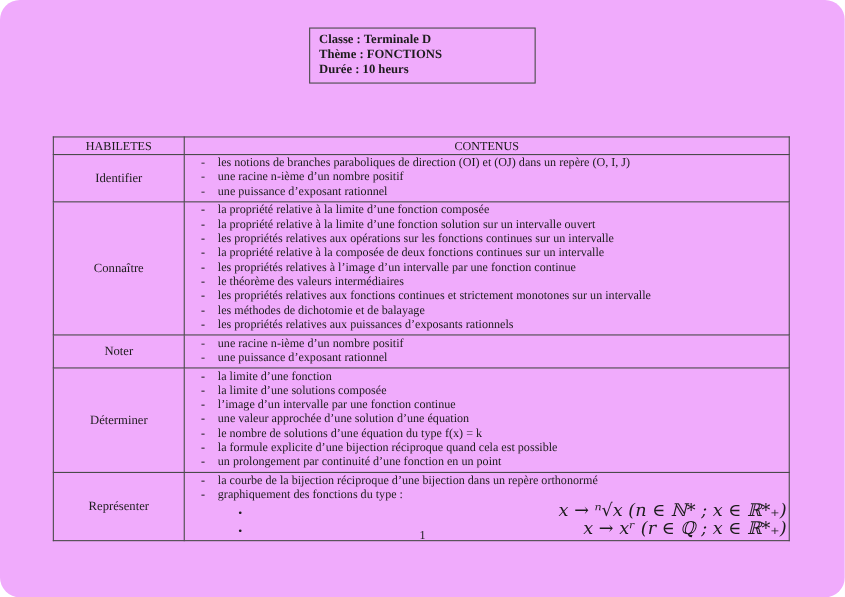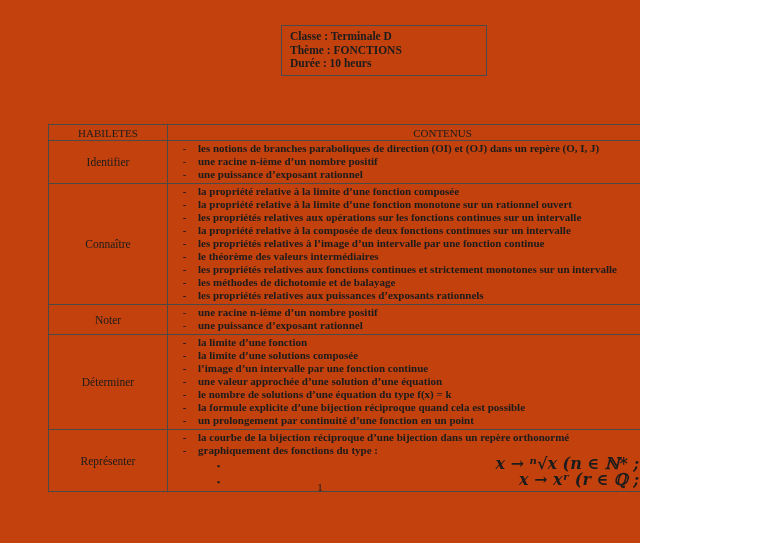--- a/index.html
+++ b/index.html
@@ -2,26 +2,27 @@
 <html><head>
 <meta charset="utf-8">
 <style>
   html, body {
     margin: 0;
     padding: 0;
     background: #ffffff;
   }
   .page {
     position: relative;
-    width: 640px;
+    width: 768px;
     height: 543px;
-    background: #c2410c;
+    background: #f0abfc;
     font-family: "Liberation Serif", "DejaVu Serif", serif;
     color: #1c1c1c;
     overflow: hidden;
+    border-radius: 18px;
   }
 
   
   .header-box {
     position: absolute;
     left: 281px;
     top: 25px;
     width: 188px;
     border: 1px solid #4a4a4a;
     padding: 4px 8px;
@@ -70,21 +71,21 @@
     line-height: 13px;
   }
   .item .marker {
     flex: 0 0 auto;
     width: 9px;
     margin-left: 10px;
     margin-right: 9px;
     text-align: center;
   }
   .item .marker.bold { font-weight: bold; }
-  .item .text { flex: 1 1 auto; font-weight: bold; }
+  .item .text { flex: 1 1 auto; }
   .item.indent .marker {
     margin-left: 44px;
     font-size: 9px;
   }
   .item.math .text {
     font-style: italic;
     font-family: "DejaVu Serif", serif;
     font-size: 16px;
     text-align: right;
   }
@@ -141,21 +142,21 @@
         </tr>
         <tr>
           <td class="habilete">Connaître</td>
           <td class="contenus">
             <div class="item">
               <span class="marker bold">-</span>
               <span class="text">la propriété relative à la limite d’une fonction composée</span>
             </div>
             <div class="item">
               <span class="marker bold">-</span>
-              <span class="text">la propriété relative à la limite d’une fonction monotone sur un rationnel ouvert</span>
+              <span class="text">la propriété relative à la limite d’une fonction solution sur un intervalle ouvert</span>
             </div>
             <div class="item">
               <span class="marker bold">-</span>
               <span class="text">les propriétés relatives aux opérations sur les fonctions continues sur un intervalle</span>
             </div>
             <div class="item">
               <span class="marker bold">-</span>
               <span class="text">la propriété relative à la composée de deux fonctions continues sur un intervalle</span>
             </div>
             <div class="item">

